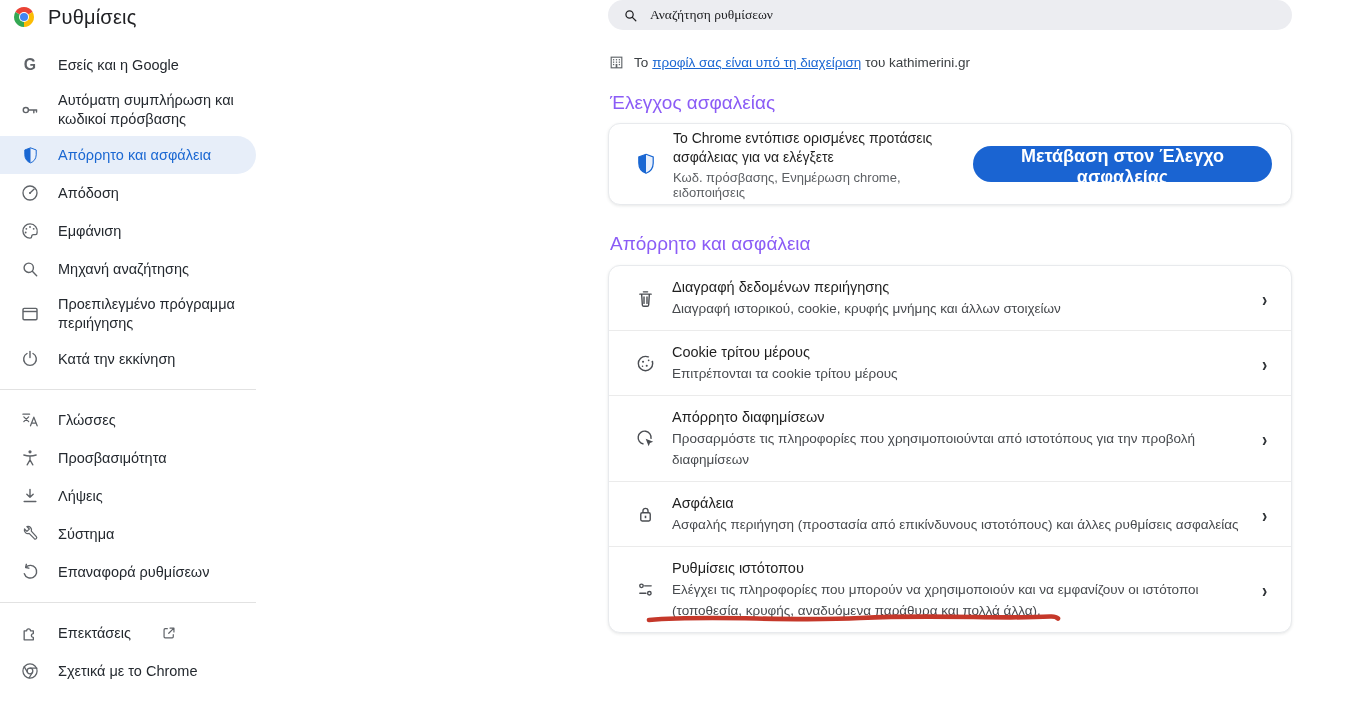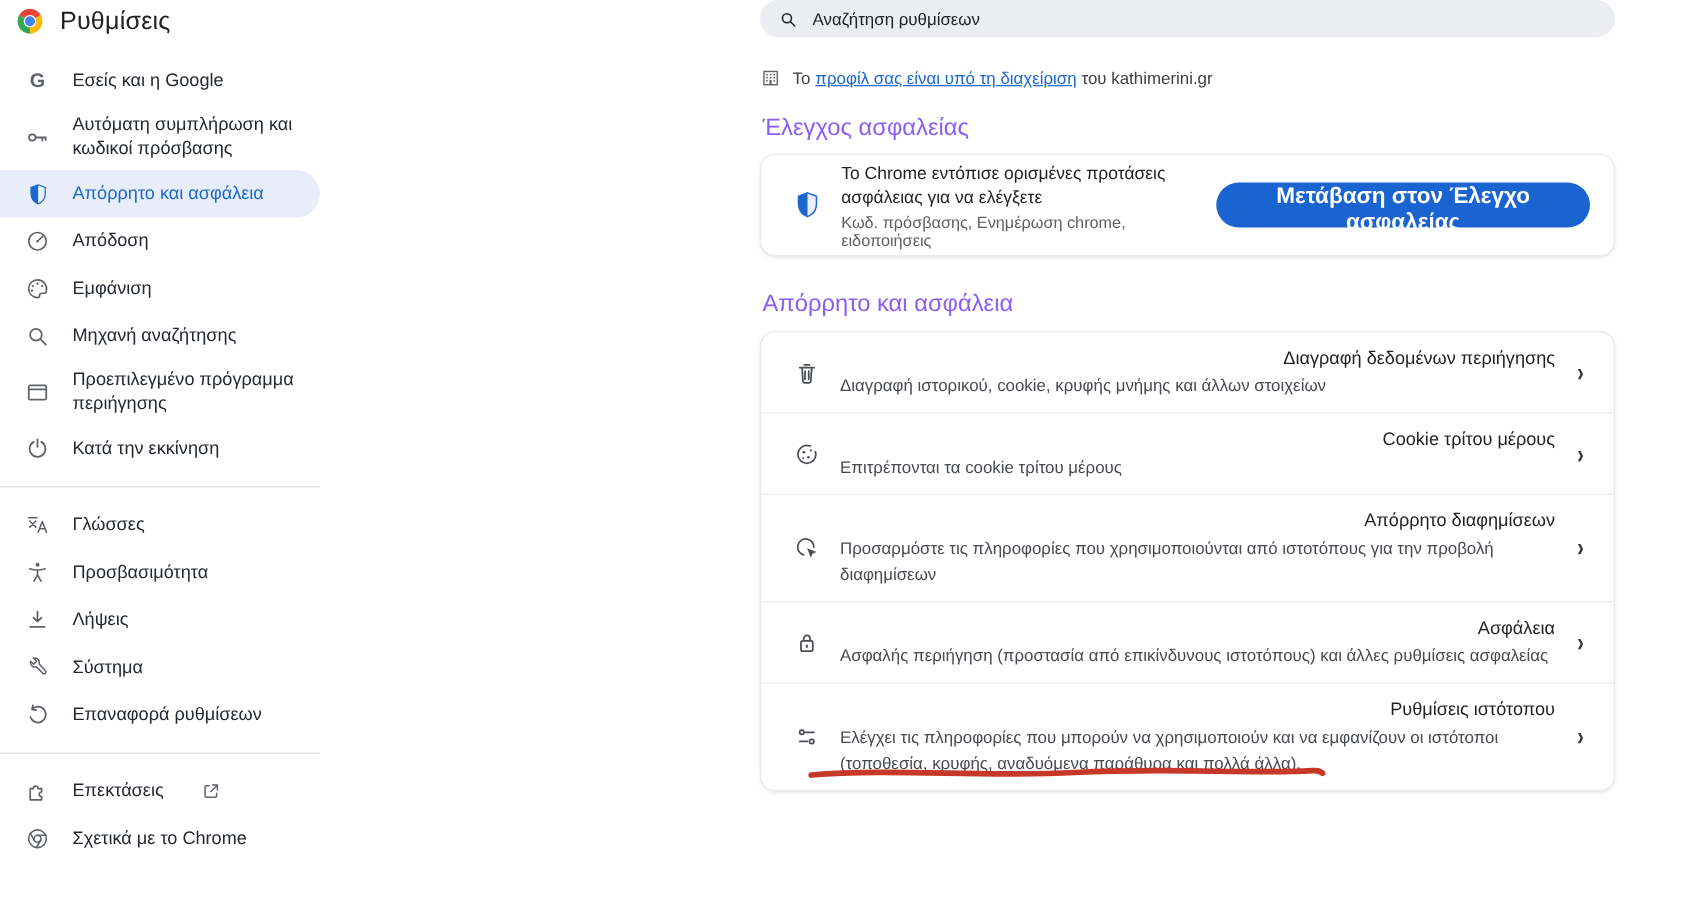--- a/index.html
+++ b/index.html
@@ -21,21 +21,21 @@
   .nav-item.selected .icn { color:#1a67d2; }
   .nav-item.two-line { min-height:52px; }
   .nav-divider { height:1px; background:#e2e2e2; margin:11px 0; }
   .ext-icn { width:16px; height:16px; color:#5f6368; margin-left:12px; flex:none; }
 
   
   .main { position:absolute; left:608px; top:0; width:684px; height:719px; }
 
   .search-bar { position:absolute; top:0; left:0; width:684px; height:30px; background:#ecedf1; border-radius:16px; display:flex; align-items:center; gap:12px; padding:0 15px; }
   .search-bar .icn { width:15px; height:15px; color:#202124; flex:none; }
-  .search-input { border:none; outline:none; background:transparent; font-family:Liberation Sans, sans-serif; font-size:13.5px; color:#0c4a6e; flex:1; }
+  .search-input { border:none; outline:none; background:transparent; font-family:Liberation Serif, serif; font-size:13.5px; color:#0c4a6e; flex:1; }
   .search-input::placeholder { color:#202124; opacity:1; }
 
   .managed { position:absolute; top:54px; left:0; width:100%; display:flex; justify-content:flex-start; align-items:center; gap:9px; font-size:13.5px; color:#3c4043; }
   .managed .icn { width:17px; height:17px; color:#5f6368; flex:none; }
   .managed .txt { display:flex; gap:4px; align-items:baseline; }
   .managed a { color:#1a67d3; text-decoration:underline; cursor:pointer; }
 
   .section-h { position:absolute; left:2px; font-size:19px; color:#8b5cf6; }
   .h-safety { top:92px; }
   .h-privacy { top:233px; }
@@ -47,21 +47,21 @@
   .sc-text { margin-left:15px; width:352px; }
   .sc-title { font-size:14px; line-height:19px; color:#1f1f1f; }
   .sc-sub { font-size:13px; color:#5c5f63; margin-top:3px; }
   .sc-btn { margin-left:auto; margin-right:19px; height:36px; border:none; border-radius:18px; background:#1a64d2; color:#fff; font-family:"Liberation Sans",sans-serif; font-weight:bold; font-size:18px; padding:0 22px; cursor:pointer; }
 
   .privacy-card { top:265px; }
   .p-row { display:flex; align-items:center; padding:11px 16px 11px 25px; cursor:pointer; }
   .p-row + .p-row { border-top:1px solid #ebebeb; }
   .p-icn { width:22px; height:22px; flex:none; color:#4a4d52; display:flex; align-items:center; justify-content:center; }
   .p-text { margin-left:16px; flex:1; max-width:572px; }
-  .p-title { font-size:14.5px; line-height:21px; color:#1f1f1f;text-align:right; }
+  .p-title { font-size:14.5px; line-height:21px; color:#1f1f1f; }
   .p-sub { font-size:13.5px; line-height:21px; color:#474a4e; }
   .p-sub.oneline { white-space:nowrap; }
   .chevron { margin-left:auto; padding-right:8px; color:#2f3337; font-size:21px; line-height:1; font-weight:bold; transform:scaleX(.75); }
 
   .annotation { position:absolute; left:645px; top:610px; width:420px; height:18px; pointer-events:none; z-index:5; }
 
   svg { display:block; }
 </style>
 </head>
 <body>

